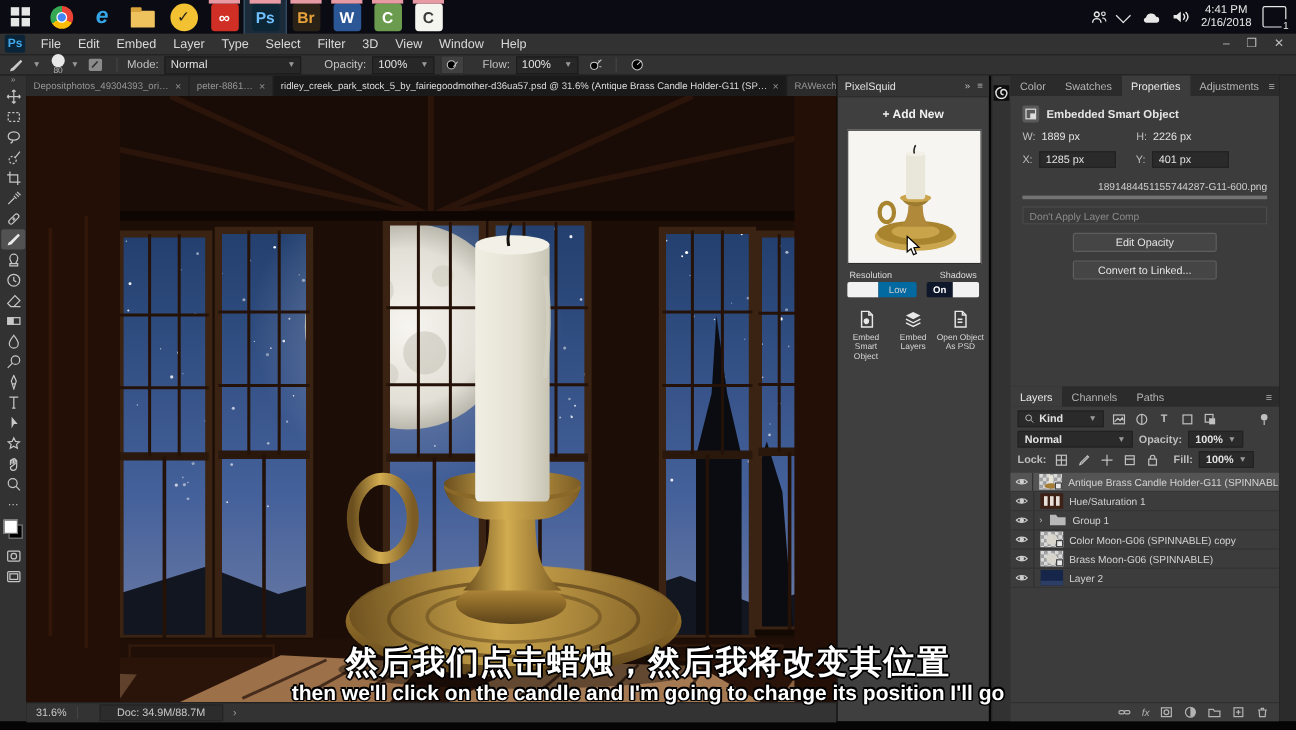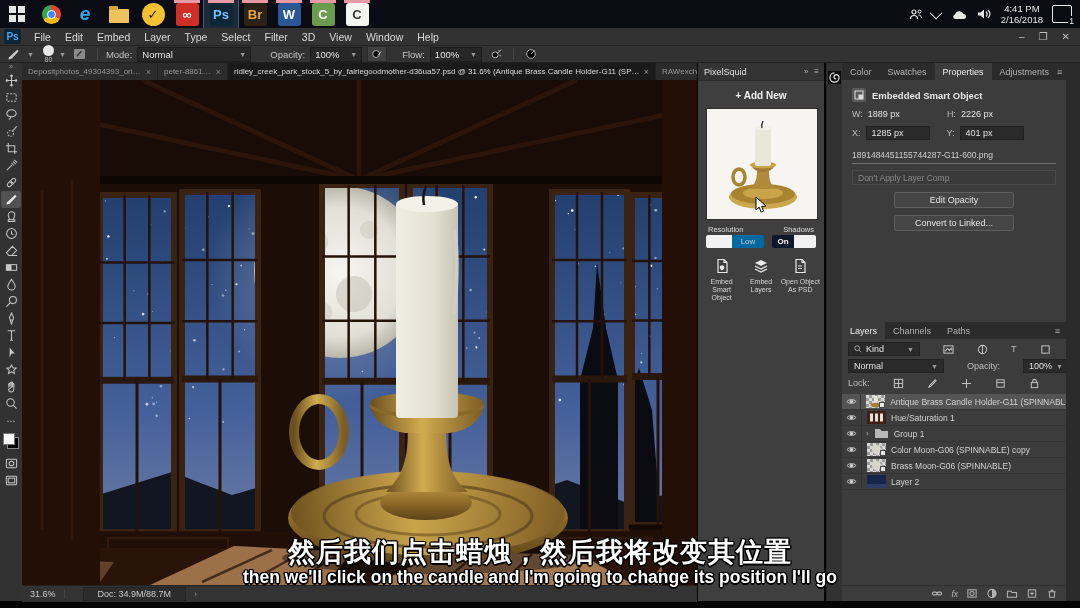--- a/index.html
+++ b/index.html
@@ -96,27 +96,27 @@
   .ptab{padding:0 8px;height:17px;display:flex;align-items:center;}
   .ptab.active{background:#3c3c3c;color:#ececec;}
   .pmenu{margin-left:auto;padding-right:6px;color:#b2b2b2;font-size:9px;}
   #props{position:absolute;left:0;top:0;width:224px;height:259px;}
   #props .body{position:absolute;top:17px;left:0;right:0;bottom:0;background:#3c3c3c;}
   .prow{display:flex;align-items:center;gap:5px;margin:7px 10px 0;font-size:9px;color:#bdbdbd;}
   .pval{color:#e2e2e2;}
   .pbox{background:#2a2a2a;border:1px solid #222;height:12px;display:flex;align-items:center;padding:0 5px;min-width:52px;color:#e2e2e2;}
   #so-head{display:flex;align-items:center;gap:6px;margin:8px 10px 2px;font-size:9.5px;color:#e6e6e6;font-weight:bold;}
   #so-ic{width:14px;height:14px;background:#5a5a5a;border-radius:2px;display:flex;align-items:center;justify-content:center;}
-  #fname{margin:10px 10px 0;font-size:8.5px;color:#cfcfcf;border-bottom:1px solid #737373;padding-bottom:3px;}
+  #fname{margin:10px 10px 0;font-size:8.5px;color:#cfcfcf;border-bottom:3px solid #737373;padding-bottom:3px;text-align:right;}
   #lcomp{margin:6px 10px 0;height:13px;border:1px solid #4a4a4a;background:#3a3a3a;color:#8a8a8a;font-size:8.5px;display:flex;align-items:center;padding:0 5px;}
   .pbtn{margin:7px auto 0;width:118px;height:14px;background:#454545;border:1px solid #5e5e5e;border-radius:2px;color:#e4e4e4;font-size:9px;display:flex;align-items:center;justify-content:center;}
   
   #layers{position:absolute;left:0;top:259px;width:224px;height:279px;}
   #layers .body{position:absolute;top:17px;left:0;right:0;bottom:0;background:#3c3c3c;display:flex;flex-direction:column;}
-  .lrow{display:flex;align-items:center;gap:23px;padding:3px 6px 0;font-size:9px;color:#bdbdbd;}
+  .lrow{display:flex;align-items:center;gap:5px;padding:3px 6px 0;font-size:9px;color:#bdbdbd;font-weight:bold;}
   .mini-ic{width:14px;height:12px;display:flex;align-items:center;justify-content:center;color:#c0c0c0;font-size:9px;}
   .mini-ic svg{stroke:#c0c0c0;fill:none;stroke-width:1.1;width:11px;height:11px;}
   #layer-rows{margin-top:4px;}
   .layer-row{display:flex;align-items:center;height:15px;border-bottom:1px solid #343434;}
   .layer-row.sel{background:#545454;}
   .eye{width:19px;height:15px;display:flex;align-items:center;justify-content:center;border-right:1px solid #313131;}
   .eye svg{width:11px;height:9px;stroke:#cfcfcf;fill:none;stroke-width:1;}
   .thumb{position:relative;width:19px;height:13px;margin:0 5px;flex:0 0 auto;
     background-image:linear-gradient(45deg,#9a9a9a 25%,transparent 25%,transparent 75%,#9a9a9a 75%),linear-gradient(45deg,#9a9a9a 25%,#d9d9d9 25%,#d9d9d9 75%,#9a9a9a 75%);
     background-size:6px 6px;background-position:0 0,3px 3px;}

